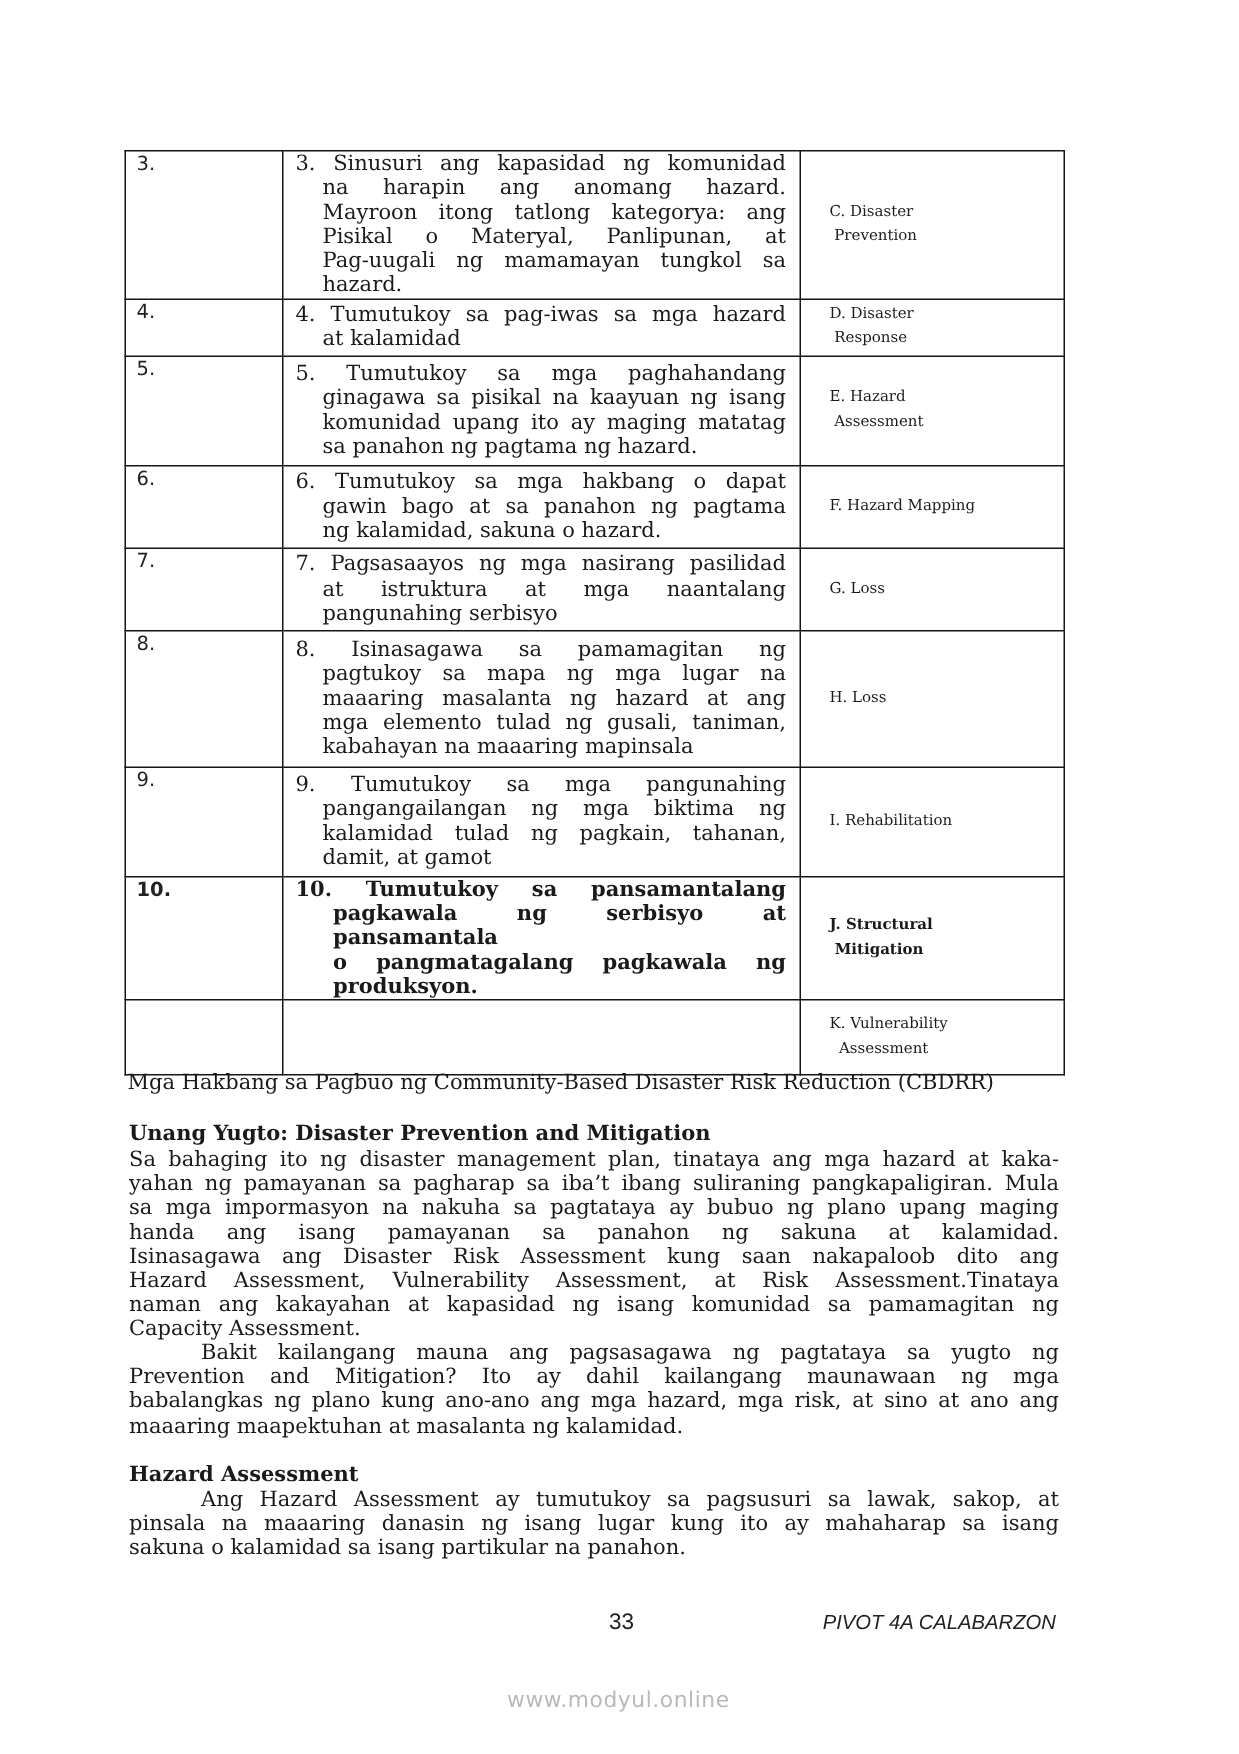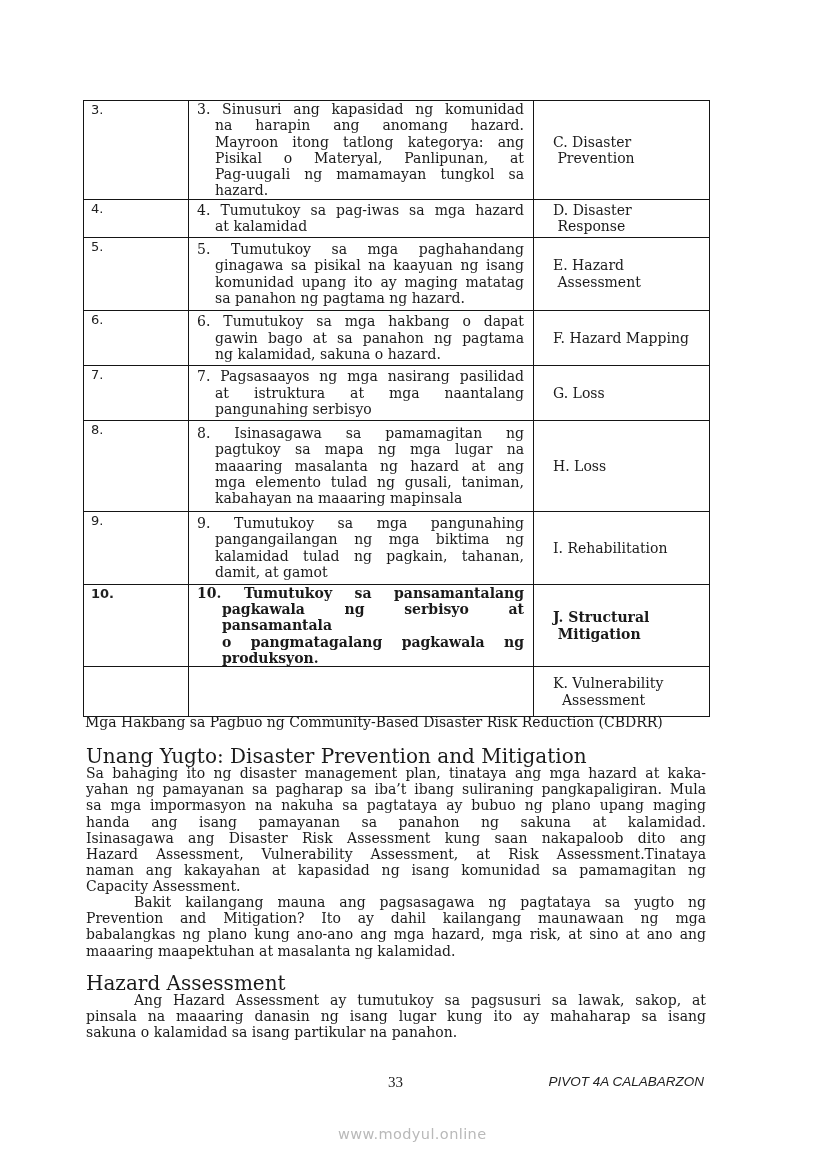--- a/index.html
+++ b/index.html
@@ -58,40 +58,40 @@
     text-align: justify;
     text-align-last: justify;
   }
   td.desc .line:not(:first-child) { padding-left: 18px; }
   td.desc.wide .line:not(:first-child) { padding-left: 25px; }
   td.desc .line.last { text-align-last: left; }
 
   td.choice {
     vertical-align: middle;
     padding: 0 1px 0 19px;
-    font-size: 14px;
+    font-size: 10px;
     line-height: 16.3px;
   }
   td.choice .line { white-space: pre; }
 
   
   .caption {
     position: absolute;
     left: 85px;
     top: 714px;
     font-size: 14px;
     line-height: 16.3px;
     white-space: nowrap;
   }
   .heading {
     position: absolute;
     left: 86px;
-    font-size: 20px;
-    line-height: 16.3px;
-    font-weight: normal;
+    font-size: 14px;
+    line-height: 16.3px;
+    font-weight: bold;
     white-space: nowrap;
   }
   .para {
     position: absolute;
     left: 86px;
     width: 620px;
     font-size: 14px;
     line-height: 16.2px;
   }
   .para .line {
@@ -103,23 +103,23 @@
 
   #h1 { top: 748px; }
   #p1 { top: 765px; }
   #p2 { top: 894px; }
   #h2 { top: 975px; }
   #p3 { top: 992px; }
 
   
   .page-number {
     position: absolute;
-    left: 388px;
+    left: 406px;
     top: 1073px;
-    font-family: Liberation Serif, serif;
+    font-family: Liberation Sans, sans-serif;
     font-size: 15px;
     line-height: 18px;
     color: #222;
   }
   .brand {
     position: absolute;
     right: 122px;
     top: 1074px;
     font-family: "Liberation Sans", sans-serif;
     font-style: italic;

